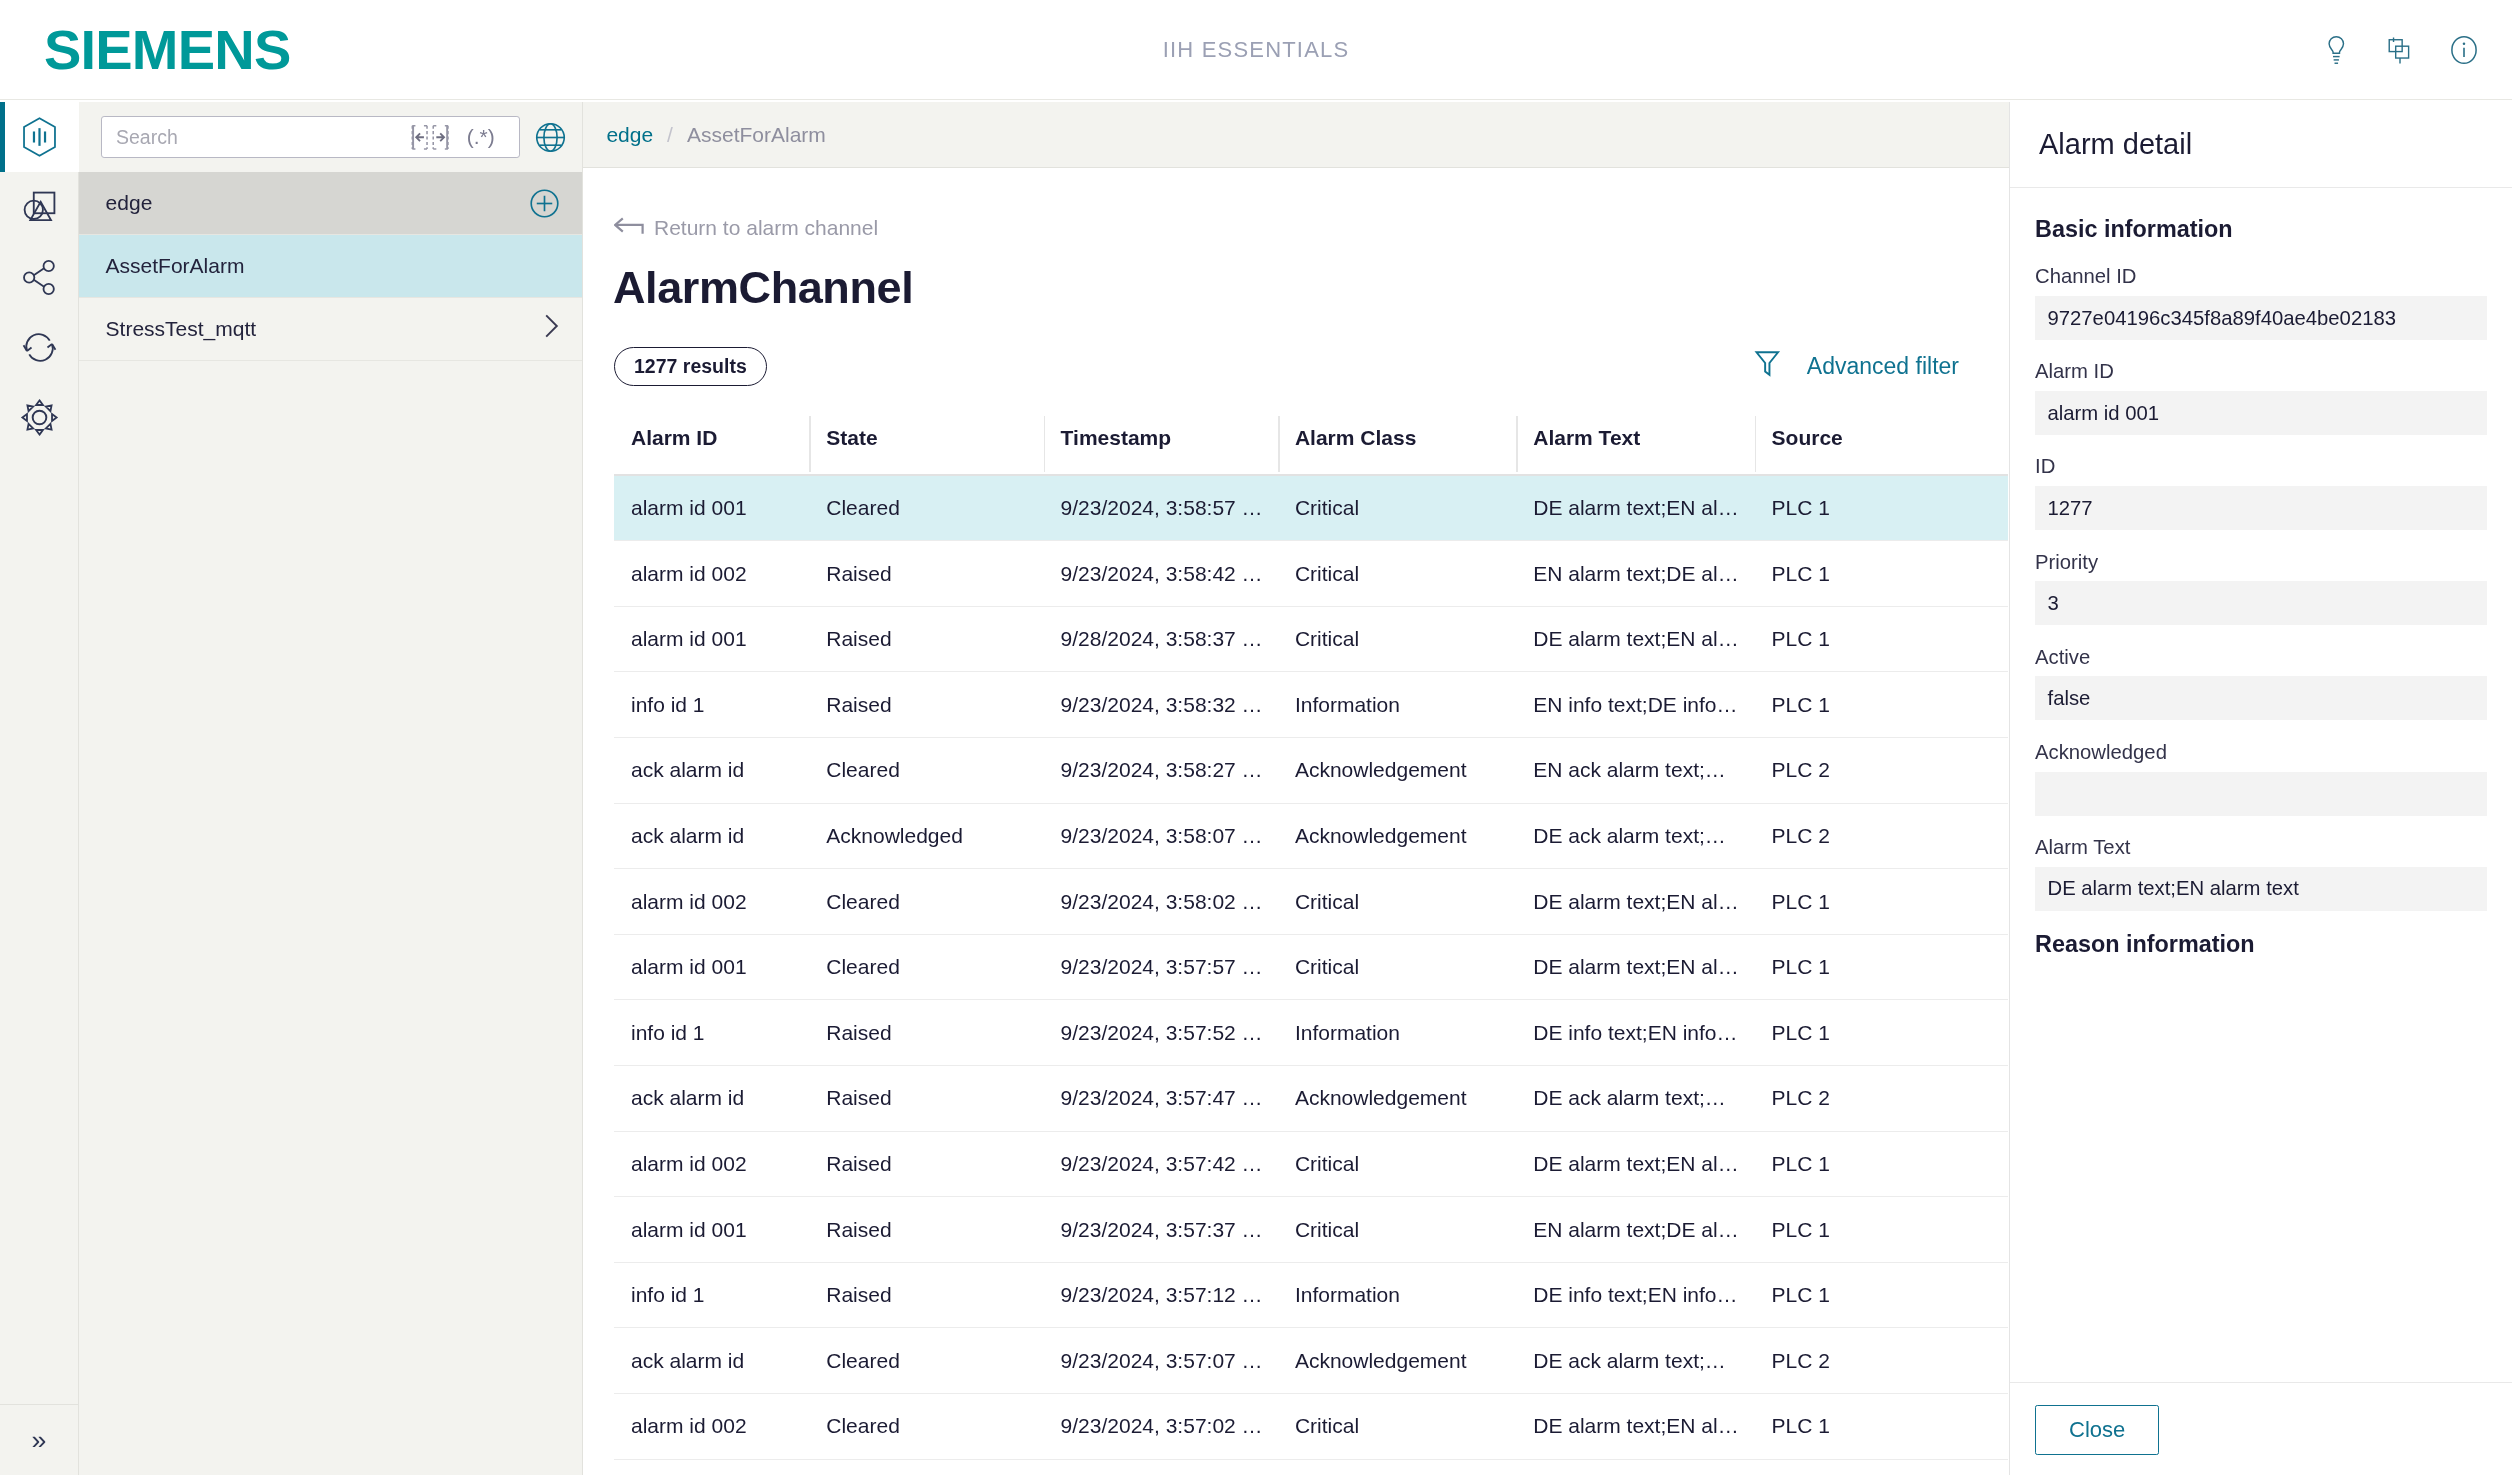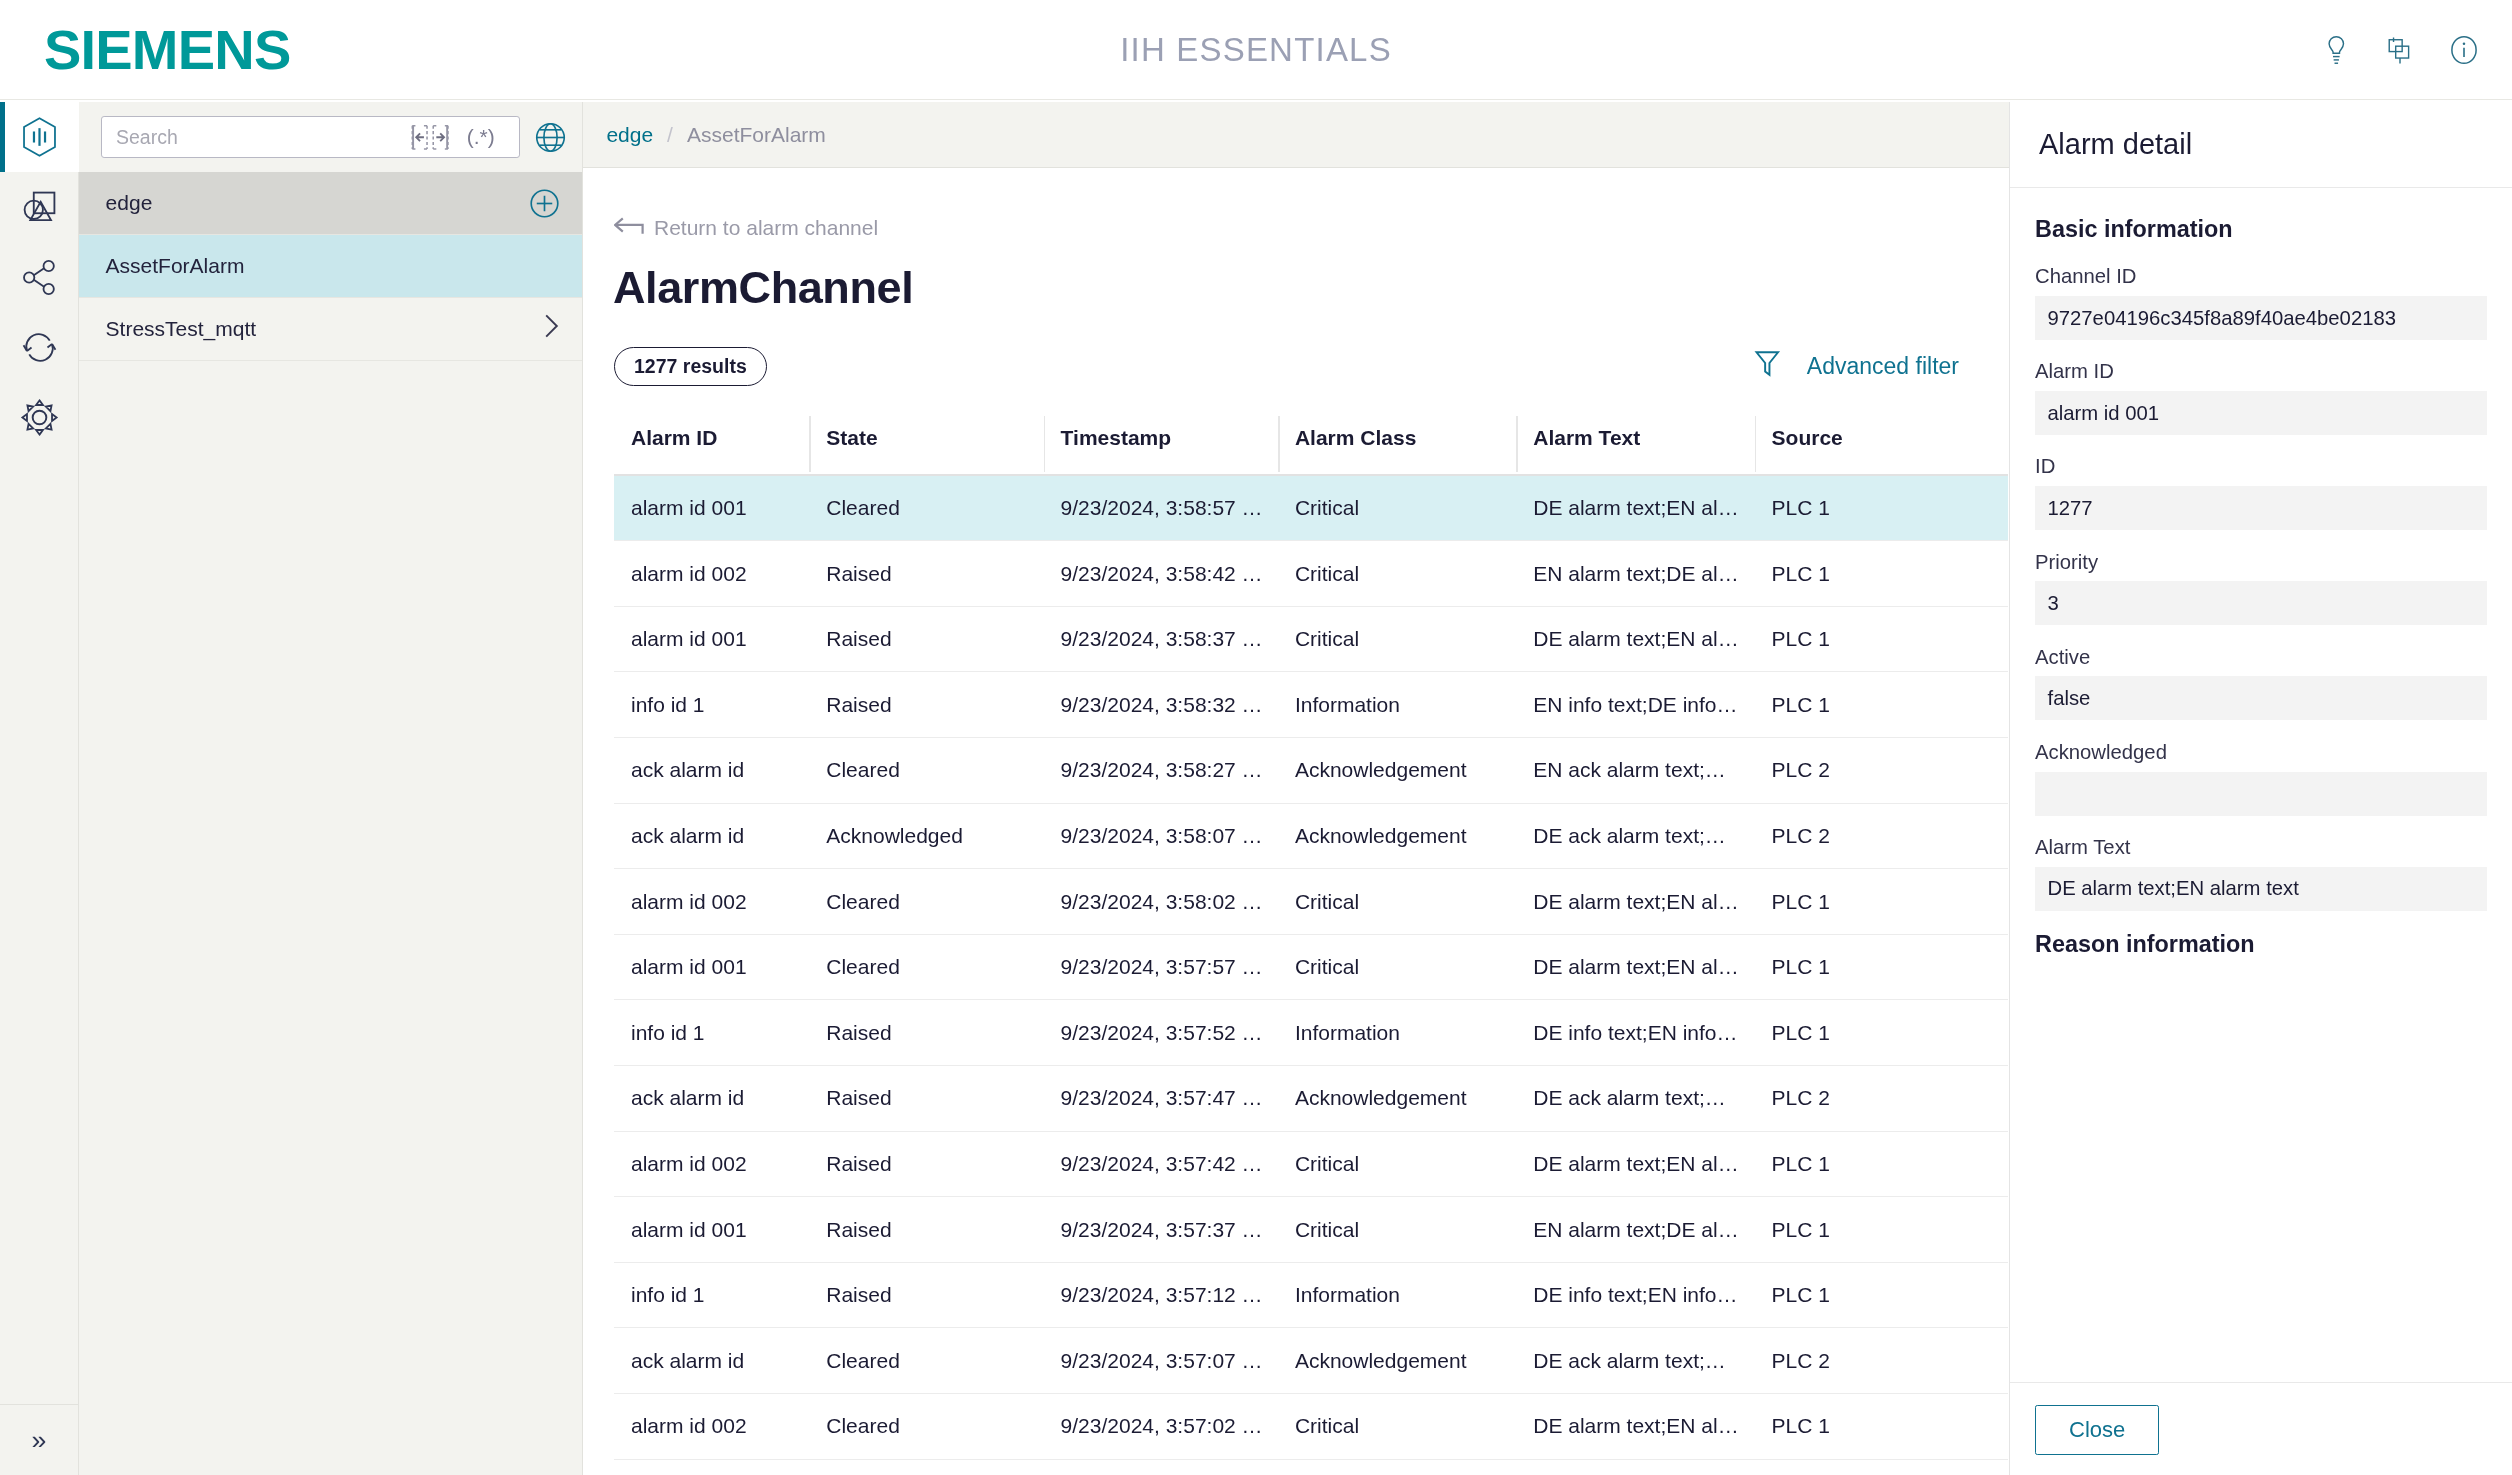--- a/index.html
+++ b/index.html
@@ -22,21 +22,21 @@
     margin-left: 44px;
     font-size: 56px;
     font-weight: 700;
     color: #009999;
     letter-spacing: -0.8px;
     font-family: "Liberation Sans", sans-serif;
   }
   .app-title {
     position: absolute; left: 0; right: 0;
     text-align: center;
-    font-size: 33px;
+    font-size: 22px;
     color: #9ba0b4;
     letter-spacing: 1.2px;
     font-weight: 400;
   }
   .header-icons {
     position: absolute; right: 31px; top: 0; height: 100px;
     display: flex; align-items: center; gap: 30px;
   }
   .hicon { width: 34px; height: 34px; display: flex; align-items: center; justify-content: center; cursor: pointer; }
 
@@ -480,21 +480,21 @@
               <td class="col-id">alarm id 002</td>
               <td class="col-state">Raised</td>
               <td class="col-ts">9/23/2024, 3:58:42 …</td>
               <td class="col-class">Critical</td>
               <td class="col-text">EN alarm text;DE al…</td>
               <td class="col-src">PLC 1</td>
             </tr>
             <tr>
               <td class="col-id">alarm id 001</td>
               <td class="col-state">Raised</td>
-              <td class="col-ts">9/23/2024, 3:58:37 …</td>
+              <td class="col-ts">9/28/2024, 3:58:37 …</td>
               <td class="col-class">Critical</td>
               <td class="col-text">DE alarm text;EN al…</td>
               <td class="col-src">PLC 1</td>
             </tr>
             <tr>
               <td class="col-id">info id 1</td>
               <td class="col-state">Raised</td>
               <td class="col-ts">9/23/2024, 3:58:32 …</td>
               <td class="col-class">Information</td>
               <td class="col-text">EN info text;DE info…</td>

